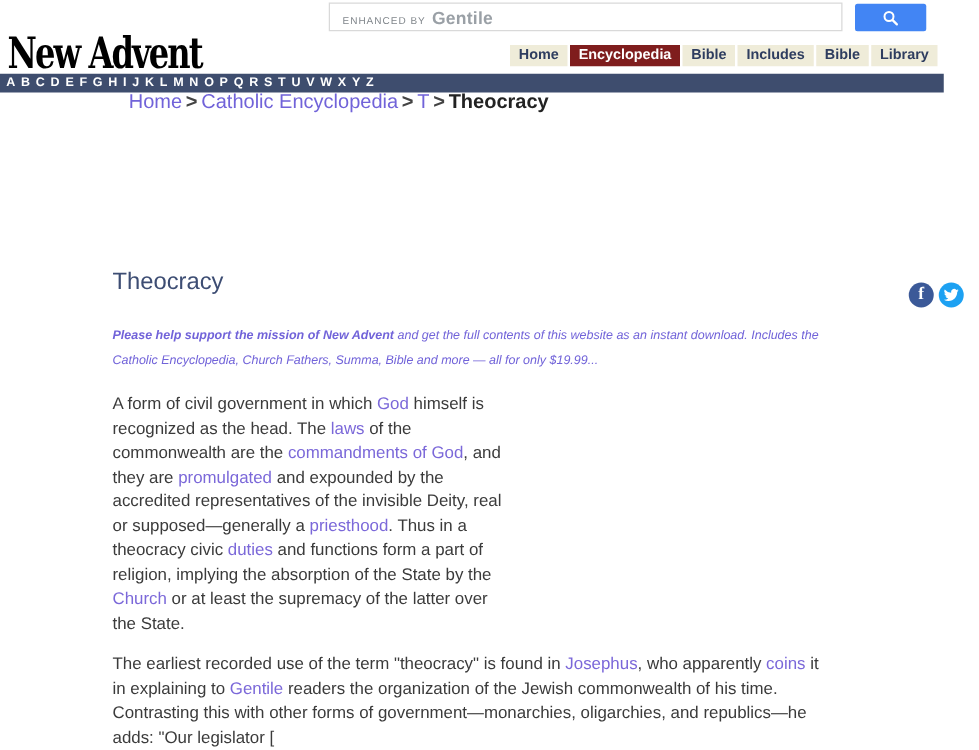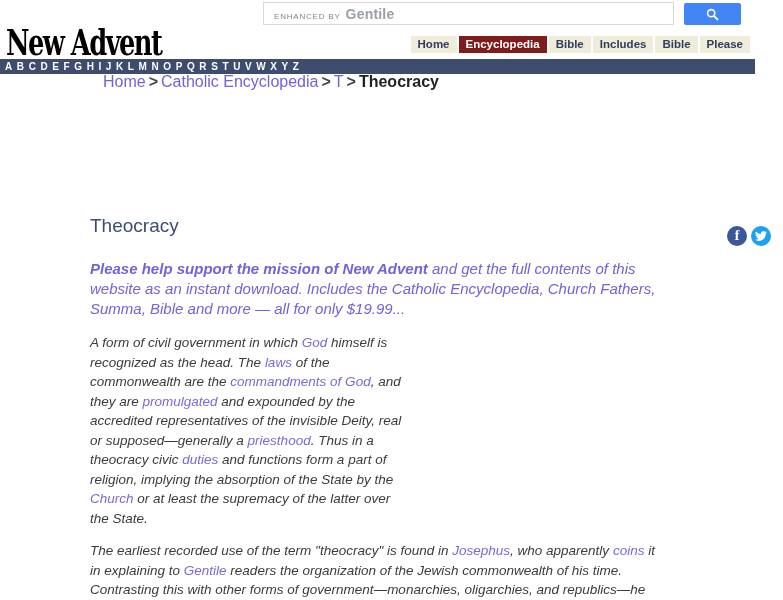--- a/index.html
+++ b/index.html
@@ -37,25 +37,25 @@
 
   
   .content { position:relative; margin:124px 0 0 90px; width:578px; }
   h1.page-title { font-size:19px; font-weight:normal; color:#3d4d73; margin:0 0 22px 0; }
   .social { position:absolute; top:226px; right:12px; display:flex; gap:4px; }
   .social .circle { width:20px; height:20px; border-radius:50%; display:flex;
     align-items:center; justify-content:center; cursor:pointer; }
   .fb { background:#3b5998; color:#fff; font-family:"Liberation Serif", serif;
     font-weight:bold; font-size:14px; line-height:1; }
   .tw { background:#1da1f2; }
-  .support { font-style:italic; color:#7163d9; font-size:15px; line-height:20px;
+  .support { font-style:italic; color:#7163d9; font-size:10px; line-height:20px;
     margin:0 0 14px 0; }
   .support .b { font-weight:bold; }
   .ad-slot { float:right; width:258px; height:206px; }
-  p.body-par { font-size:13.5px; line-height:19.5px; color:#3b3b3b; margin:4px 0 13px 0;font-style:italic; }
+  p.body-par { font-size:13.5px; line-height:19.5px; color:#3b3b3b; margin:4px 0 13px 0; }
   p.body-par .lnk, .support .lnk { color:#7b68d9; text-decoration:none; cursor:pointer; }
 </style>
 </head>
 <body>
 
 <div class="header">
   <input class="search-input" type="text" value="" style="">
   <div class="search-ph">
     <span class="ph-pre">ENHANCED BY</span>
     <span class="ph-brand">Gentile</span>
@@ -68,21 +68,21 @@
       </svg>
     </span>
   </button>
   <div class="logo">New Advent</div>
   <nav class="tabs">
       <a class="tab">Home</a>
       <a class="tab active">Encyclopedia</a>
       <a class="tab">Bible</a>
       <a class="tab">Includes</a>
       <a class="tab">Bible</a>
-      <a class="tab">Please</a>
+      <a class="tab">Library</a>
     </nav>
   <div class="alphabet">
       <a>A</a>
       <a>B</a>
       <a>C</a>
       <a>D</a>
       <a>E</a>
       <a>F</a>
       <a>G</a>
       <a>H</a>

